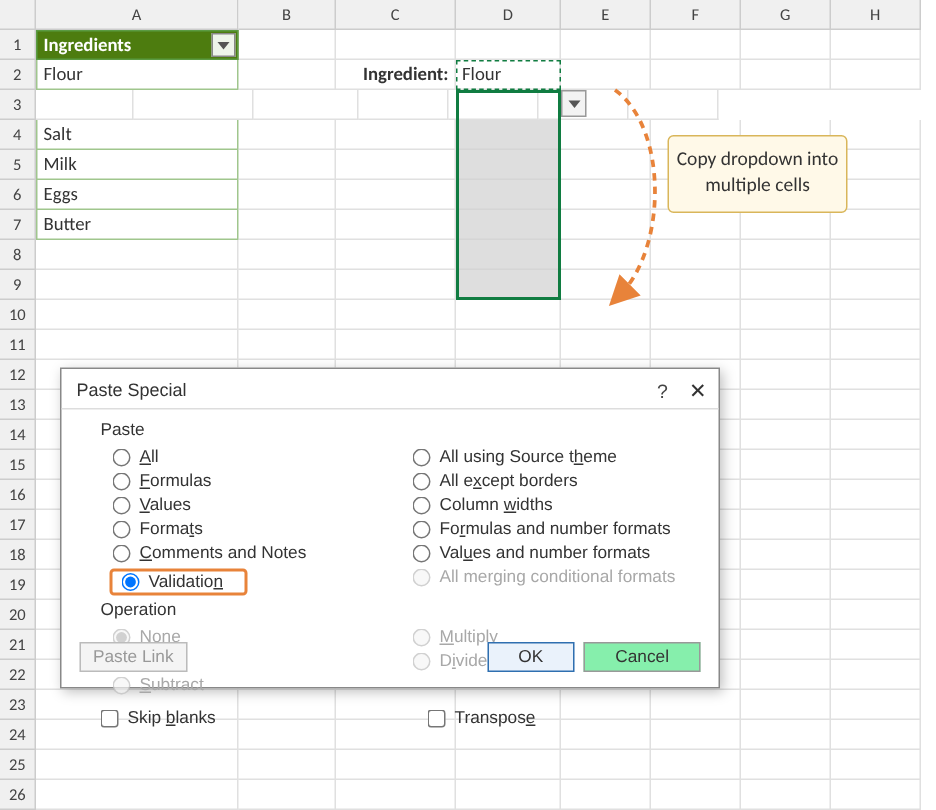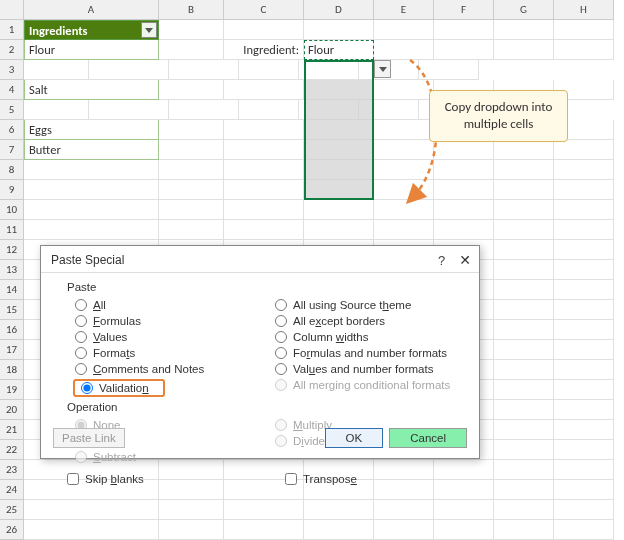--- a/index.html
+++ b/index.html
@@ -28,33 +28,33 @@
   .cell.A { width: 135px; } .cell.B { width: 65px; } .cell.C { width: 80px; }
   .cell.D { width: 70px; } .cell.E { width: 60px; } .cell.F { width: 60px; }
   .cell.G { width: 60px; } .cell.H { width: 60px; }
 
   
   .tbl-header { background: #4d7c0f; color: #fff; font-weight: bold; border: 1px solid #5b9b42; position: relative; }
   .tbl-body { border-left: 1px solid #a0c68d; border-right: 1px solid #a0c68d; border-bottom: 1px solid #a0c68d; }
   .filter-btn { position: absolute; right: 1px; top: 1px; width: 16px; height: 16px; background: #eef5ea; border: 1px solid #888; display: flex; align-items: center; justify-content: center; }
   .filter-btn::after { content: ""; border-left: 4px solid transparent; border-right: 4px solid transparent; border-top: 5px solid #555; }
 
-  .bold { font-weight: normal; text-align: right; }
+  .bold { font-weight: bold; text-align: right; }
 
   
   .copy-outline { position: absolute; left: 304px; top: 40px; width: 70px; height: 20px; border: 1.5px dashed #107c41; pointer-events: none; }
 
   
   .sel-outline { position: absolute; left: 304px; top: 60px; width: 70px; height: 140px; border: 2px solid #107c41; pointer-events: none; }
   .sel-fill { position: absolute; left: 306px; top: 80px; width: 66px; height: 118px; background: #d0d0d0; opacity: 0.7; pointer-events: none; }
   .dd-btn { position: absolute; left: 374px; top: 60px; width: 17px; height: 18px; background: #f3f3f3; border: 1px solid #999; display: flex; align-items: center; justify-content: center; }
   .dd-btn::after { content: ""; border-left: 4px solid transparent; border-right: 4px solid transparent; border-top: 5px solid #555; }
 
   
-  .callout { position: absolute; left: 429px; top: 90px; width: 139px; padding: 8px 0; background: #fff9e8; border: 1px solid #d9b65a; border-radius: 4px; font-size: 13px; line-height: 1.3; color: #333; text-align: center; }
+  .callout { position: absolute; left: 445px; top: 90px; width: 120px; padding: 8px 0; background: #fff9e8; border: 1px solid #d9b65a; border-radius: 4px; font-size: 13px; line-height: 1.3; color: #333; text-align: center; }
   .arrow-svg { position: absolute; left: 395px; top: 55px; pointer-events: none; }
 
   
   .dialog { position: absolute; left: 40px; top: 245px; width: 440px; height: 214px; background: #fff; border: 1px solid #888; box-shadow: 2px 2px 8px rgba(0,0,0,0.25); font-family: "Segoe UI", Tahoma, sans-serif; font-size: 11.5px; }
   .dlg-title { display: flex; justify-content: space-between; align-items: center; padding: 6px 8px 4px 10px; border-bottom: 1px solid #ddd; }
   .dlg-title .t { font-size: 12px; }
   .dlg-title .ctrls { display: flex; gap: 14px; align-items: center; }
   .help-ic { font-size: 13px; color: #444; }
   .close-ic { font-size: 14px; color: #333; font-family: Arial; }
   .dlg-body { padding: 6px 24px; }
@@ -130,20 +130,21 @@
         <div class="cell B"></div>
         <div class="cell C"></div>
         <div class="cell D"></div>
         <div class="cell E"></div>
         <div class="cell F"></div>
         <div class="cell G"></div>
         <div class="cell H"></div>
       </div>
       <div class="row">
         <div class="rh">5</div>
+        <div class="cell A tbl-body">Milk</div>
         <div class="cell B"></div>
         <div class="cell C"></div>
         <div class="cell D"></div>
         <div class="cell E"></div>
         <div class="cell F"></div>
         <div class="cell G"></div>
         <div class="cell H"></div>
       </div>
       <div class="row">
         <div class="rh">6</div>

